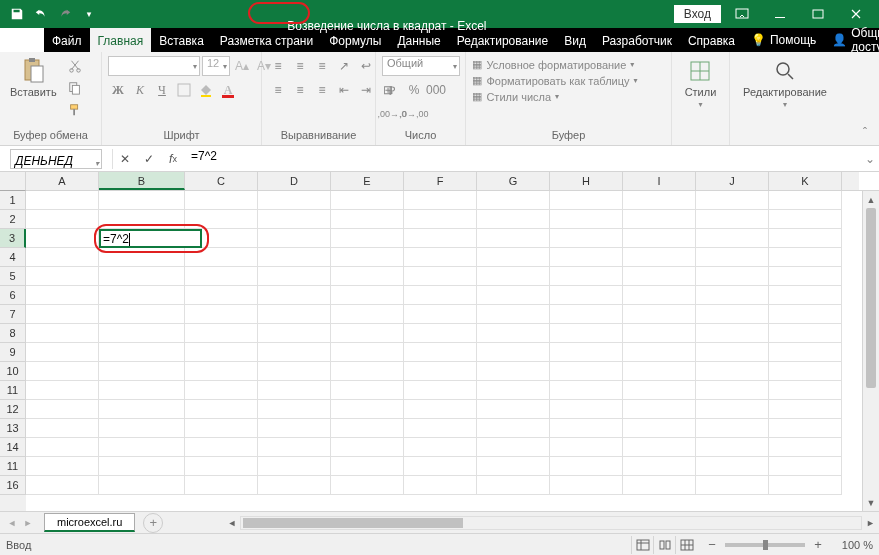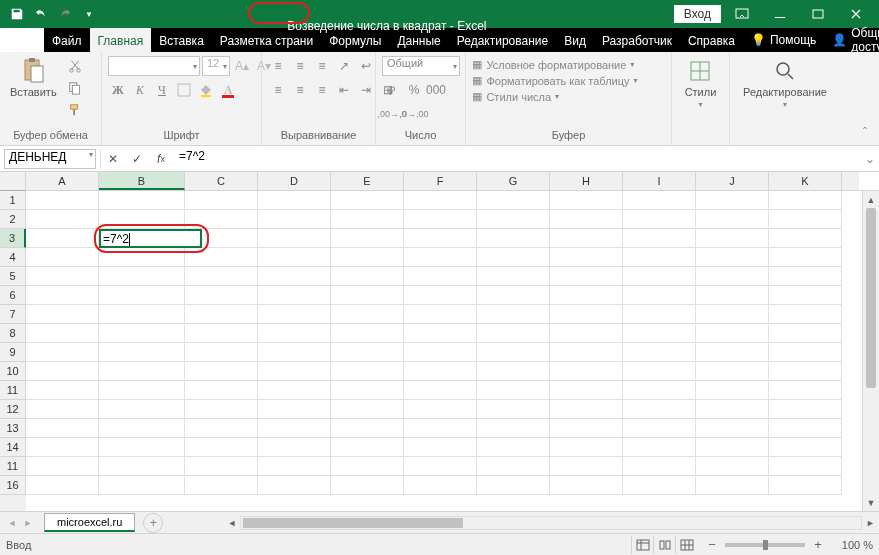--- a/index.html
+++ b/index.html
@@ -27,21 +27,21 @@
 .big-btn-icon { width: 26px; height: 26px; display: flex; align-items: center; justify-content: center; }
 .small-col { display: flex; flex-direction: column; gap: 2px; }
 .small-btn { width: 20px; height: 20px; display: flex; align-items: center; justify-content: center; cursor: pointer; color: #888; }
 .font-row { display: flex; gap: 2px; align-items: center; }
 .font-combo { height: 20px; border: 1px solid #c6c6c6; background: #fff; padding: 0 14px 0 4px; font-size: 11px; color: #aaa; position: relative; }
 .font-name { width: 92px; } .font-size { width: 28px; text-align: left; }
 .combo-arrow { position: absolute; right: 2px; top: 50%; transform: translateY(-50%); font-size: 8px; color: #888; }
 .ribbon-collapse { position: absolute; right: 6px; bottom: 4px; width: 16px; height: 16px; display: flex; align-items: center; justify-content: center; cursor: pointer; color: #888; }
 
 .formula-bar { height: 26px; border-bottom: 1px solid #d4d4d4; display: flex; align-items: center; }
-.name-box { width: 92px; height: 20px; border: 1px solid #c6c6c6; margin: 0 4px; padding: 0 4px; font-size: 12px; display: flex; align-items: flex-start; position: relative; }
+.name-box { width: 92px; height: 20px; border: 1px solid #c6c6c6; margin: 0 10px; padding: 0 4px; font-size: 12px; display: flex; align-items: flex-end; position: relative; font-style: italic; }
 .name-arrow { position: absolute; right: 2px; font-size: 8px; color: #888; }
 .fb-btns { display: flex; gap: 0; border-left: 1px solid #e0e0e0; height: 20px; align-items: center; }
 .fb-btn { width: 24px; height: 20px; display: flex; align-items: center; justify-content: center; cursor: pointer; color: #555; }
 .formula-input { flex: 1; height: 20px; padding: 0 6px; font-size: 12px; border: none; outline: none; position: relative; }
 .formula-highlight { position: absolute; left: 248px; top: 2px; width: 62px; height: 22px; border: 2.5px solid #e02020; border-radius: 11px; pointer-events: none; }
 .fb-expand { width: 18px; display: flex; align-items: center; justify-content: center; color: #888; cursor: pointer; }
 
 .grid-area { position: relative; height: 339px; display: flex; flex-direction: column; }
 .col-headers { display: flex; height: 19px; border-bottom: 1px solid #d4d4d4; }
 .corner { width: 26px; height: 19px; background: #f0f0f0; border-right: 1px solid #d4d4d4; border-bottom: 1px solid #ababab; }

